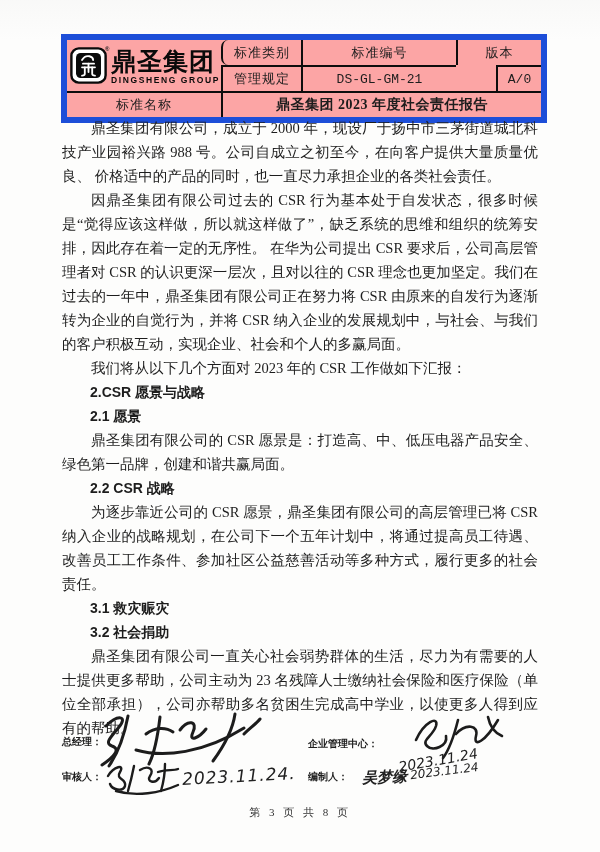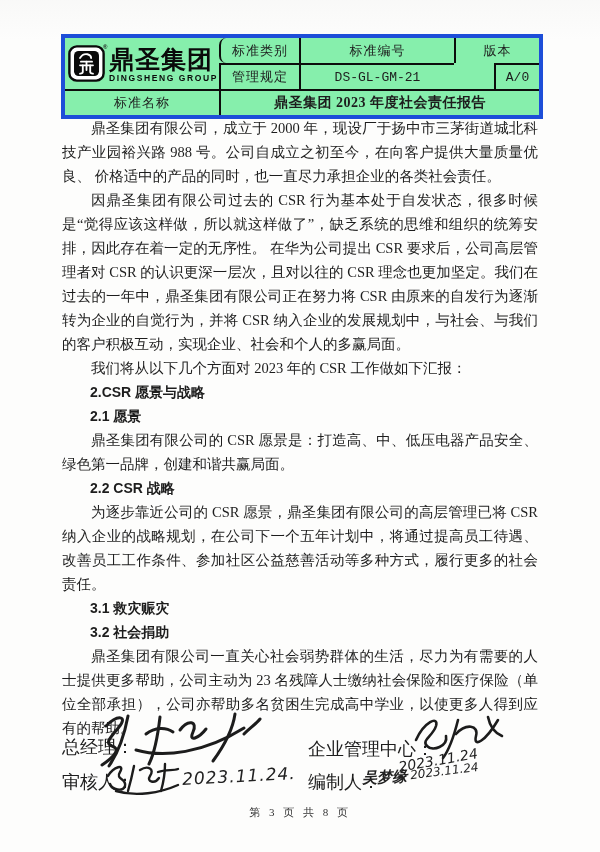--- a/index.html
+++ b/index.html
@@ -11,25 +11,25 @@
   }
   .scan-noise{
     position:absolute;left:0;top:0;width:600px;height:852px;
     background:linear-gradient(180deg,rgba(180,180,180,.06),rgba(255,255,255,0) 40px);
     pointer-events:none;
   }
 
   
   .doc-table{
     position:absolute;left:61px;top:34px;width:474px;
-    border:4px solid #1d4ed8;
+    border:6px solid #1d4ed8;
     display:grid;
     grid-template-columns:154px 80px 155px 1fr;
     grid-template-rows:25px 26px 26px;
-    background:#86efac;
+    background:#fca5a5;
   }
   .cell{
     display:flex;align-items:center;justify-content:center;
     font-size:13px;letter-spacing:1px;white-space:nowrap;
   }
   .bl{border-left:2px solid #0d0d0d;}
   .bt{border-top:2px solid #0d0d0d;}
   .cell.mono{font-family:"Liberation Mono","DejaVu Sans Mono",monospace;letter-spacing:0;font-size:13px;}
   .logo-cell{
     grid-column:1;grid-row:1/3;
@@ -60,21 +60,21 @@
   .body-text{
     position:absolute;left:62px;top:116px;width:476px;
     font-size:14.5px;line-height:24px;
   }
   .body-text .blk{margin:0;text-indent:2em;}
   .body-text .p{text-align:justify;}
   .body-text .h{font-weight:bold;font-family:"Liberation Sans","DejaVu Sans",sans-serif;font-size:14px;}
 
   
   .sig-label{
-    position:absolute;font-size:18px;font-weight:normal;white-space:nowrap;
+    position:absolute;font-size:10px;font-weight:bold;white-space:nowrap;
     font-family:"Liberation Sans","DejaVu Sans",sans-serif;
   }
   .hand{
     position:absolute;color:#222;white-space:nowrap;
     font-family:"DejaVu Sans",sans-serif;font-style:italic;
   }
   svg.scrawl{position:absolute;overflow:visible;}
   svg.scrawl path{fill:none;stroke:#1c1c1c;stroke-linecap:round;stroke-linejoin:round;}
 
   

